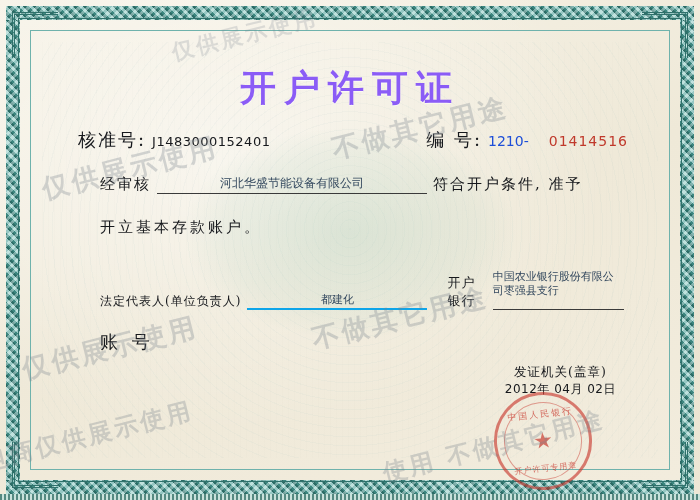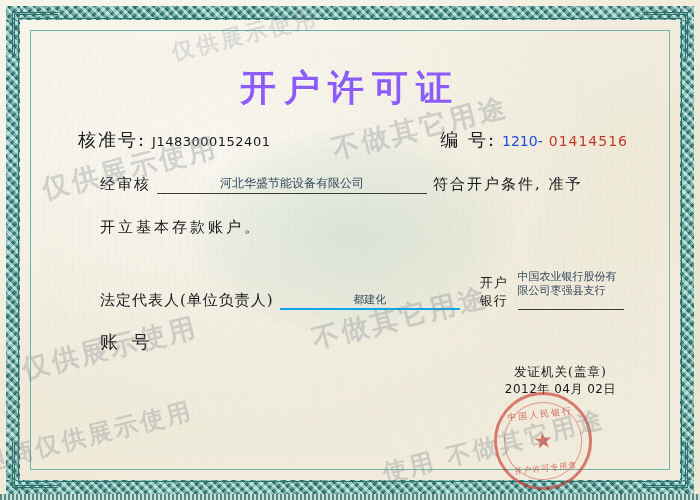--- a/index.html
+++ b/index.html
@@ -158,21 +158,21 @@
     font-family: "DejaVu Sans", sans-serif;
     font-size: 13px;
     text-align: center;
   }
 
   .row-serial {
     top: 86px;
     right: 30px;
   }
   .row-serial .serial-num {
-    margin-left: 6px;
+    margin-left: 20px;
     font-family: "DejaVu Sans", sans-serif;
     font-size: 14px;
     color: #c0392b;
     letter-spacing: 1px;
   }
   .row-serial .serial-prefix {
     margin-left: 6px;
     font-family: "DejaVu Sans", sans-serif;
     font-size: 14px;
     color: #1d4ed8;
@@ -207,21 +207,21 @@
   .row-body2 .label { font-size: 15px; letter-spacing: 3px; }
 
   
   .row-rep {
     top: 228px;
     left: 58px;
     right: 34px;
     display: flex;
     align-items: flex-end;
   }
-  .row-rep .label { font-size: 15px; letter-spacing: 1px; }
+  .row-rep .label { font-size: 12px; letter-spacing: 1px; }
   .fill-rep {
     flex: 0 0 180px;
     margin: 0 6px;
     border-bottom: 2px solid #0ea5e9;
     text-align: center;
     font-family: "DejaVu Sans", sans-serif;
     font-size: 11px;
     color: #33485e;
     padding-bottom: 1px;
   }

